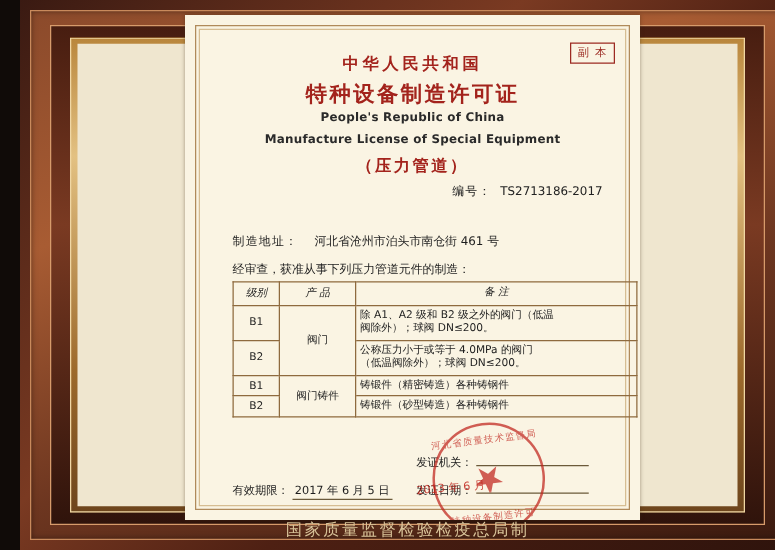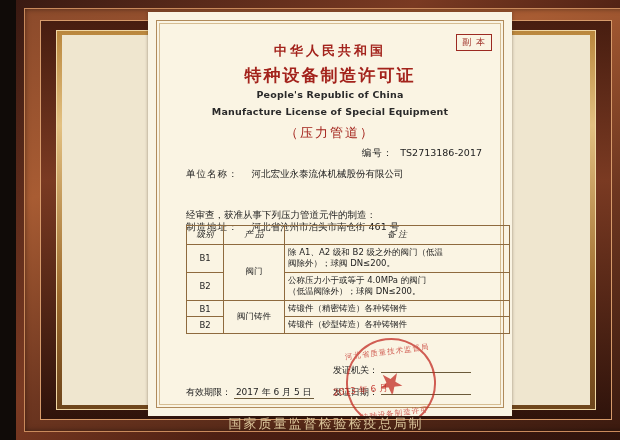--- a/index.html
+++ b/index.html
@@ -54,34 +54,34 @@
   #dup-box {
     position:absolute; right:20px; top:22px;
     border:1px solid #9c2a22; color:#9c2a22;
     font-size:9px; padding:1px 5px; letter-spacing:1px;
   }
   #title-block { position:absolute; left:0; right:0; top:30px; text-align:center; }
   #t-cn1 { color:#a3231c; font-size:13px; font-weight:bold; letter-spacing:3px; }
   #t-cn2 { color:#a3231c; font-size:17px; font-weight:bold; letter-spacing:2px; margin-top:4px;font-family:Liberation Mono, monospace; }
   #t-en1 { color:#2a2a2a; font-size:9.5px; font-weight:bold; margin-top:6px; letter-spacing:.2px; }
   #t-en2 { color:#2a2a2a; font-size:9.5px; font-weight:bold; margin-top:2px; letter-spacing:.2px; }
-  #t-cn3 { color:#a3231c; font-size:13px; font-weight:normal; margin-top:7px; letter-spacing:2px; }
+  #t-cn3 { color:#a3231c; font-size:13px; font-weight:bold; margin-top:7px; letter-spacing:2px; }
   
   #num-row {
     position:absolute; right:30px; top:135px;
     font-size:9.5px; color:#222;
   }
   #num-row .lbl { letter-spacing:1px; }
   #num-row .val { margin-left:4px; }
   
   .field { position:absolute; font-size:9.5px; color:#1d1d1d; }
   .field .lbl { letter-spacing:1px; }
   .field .val { margin-left:10px; }
   #f-unit { left:38px; top:156px; }
-  #f-addr { left:38px; top:175px;margin-top:34px; }
+  #f-addr { left:38px; top:175px; }
   #approved-line { position:absolute; left:38px; top:197px; font-size:9.5px; color:#1d1d1d; }
   
   #tbl {
     position:absolute; left:38px; top:213px; width:324px;
     border-collapse:collapse; font-size:8.5px; color:#1d1d1d;
   }
   #tbl td, #tbl th {
     border:1px solid #8e6a3e; padding:2px 3px; vertical-align:middle;
   }
   #tbl th { font-weight:normal; font-style:italic; text-align:center; height:14px; }
@@ -154,24 +154,20 @@
       <div id="t-en2">People's Republic of China</div>
       <div id="t-en1">Manufacture License of Special Equipment</div>
       <div id="t-cn3" class="cn">（压力管道）</div>
     </div>
 
     <div id="num-row">
       <span class="lbl">编号：</span>
       <span class="val">TS2713186-2017</span>
     </div>
 
-    <div class="field" id="f-unit">
-      <span class="lbl">单位名称：</span>
-      <span class="val">河北宏业永泰流体机械股份有限公司</span>
-    </div>
     <div class="field" id="f-addr">
       <span class="lbl">制造地址：</span>
       <span class="val">河北省沧州市泊头市南仓街 461 号</span>
     </div>
 
     <div id="approved-line">经审查，获准从事下列压力管道元件的制造：</div>
 
     <table id="tbl">
       <thead>
         <tr>

